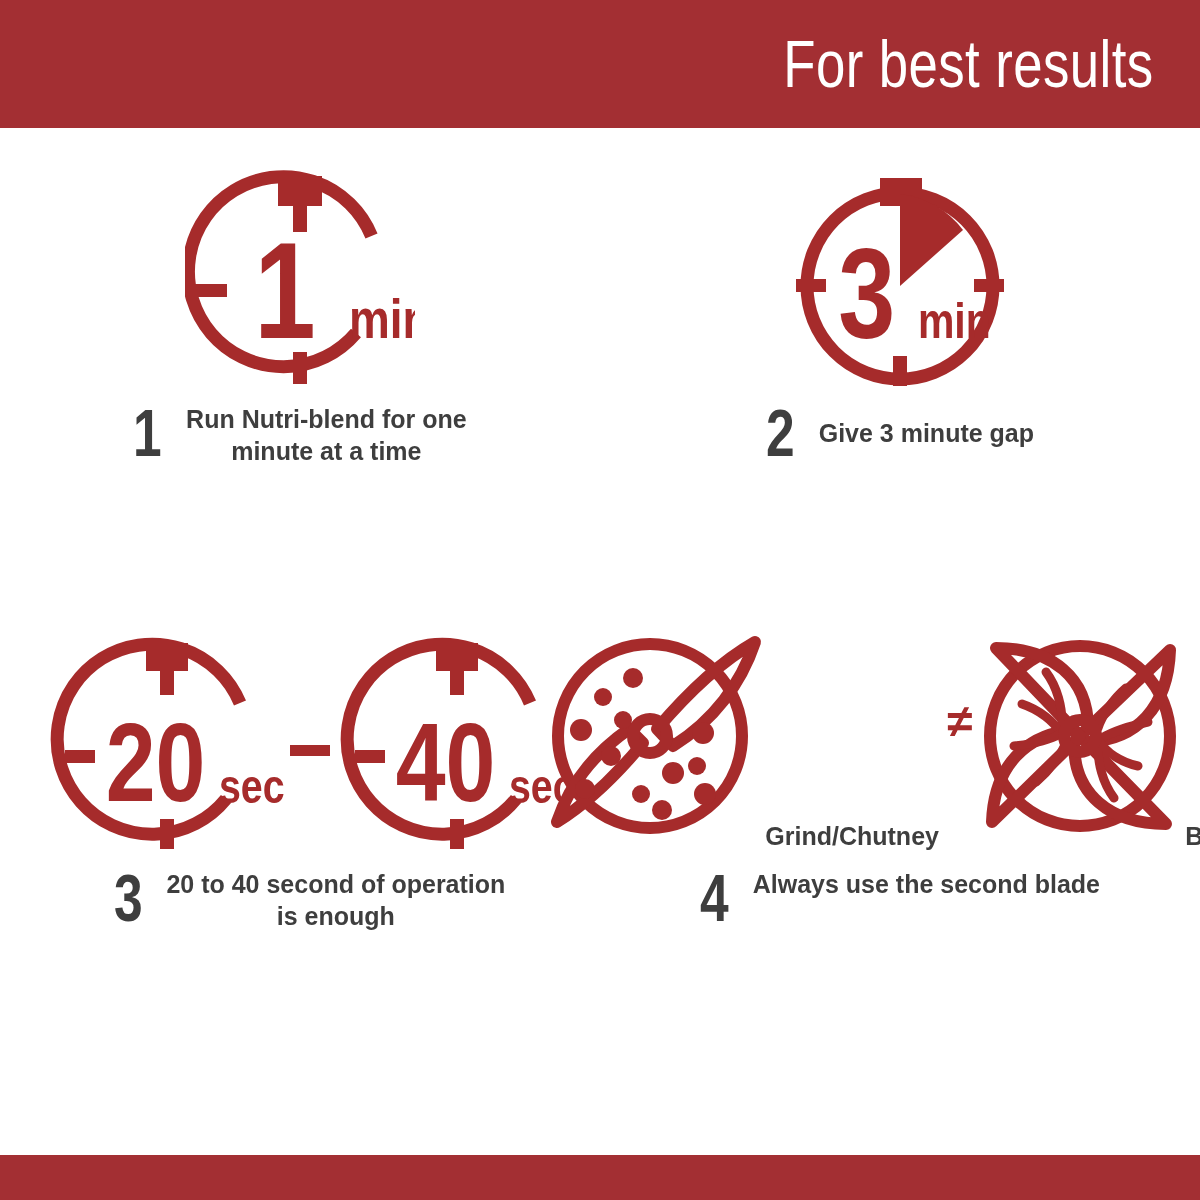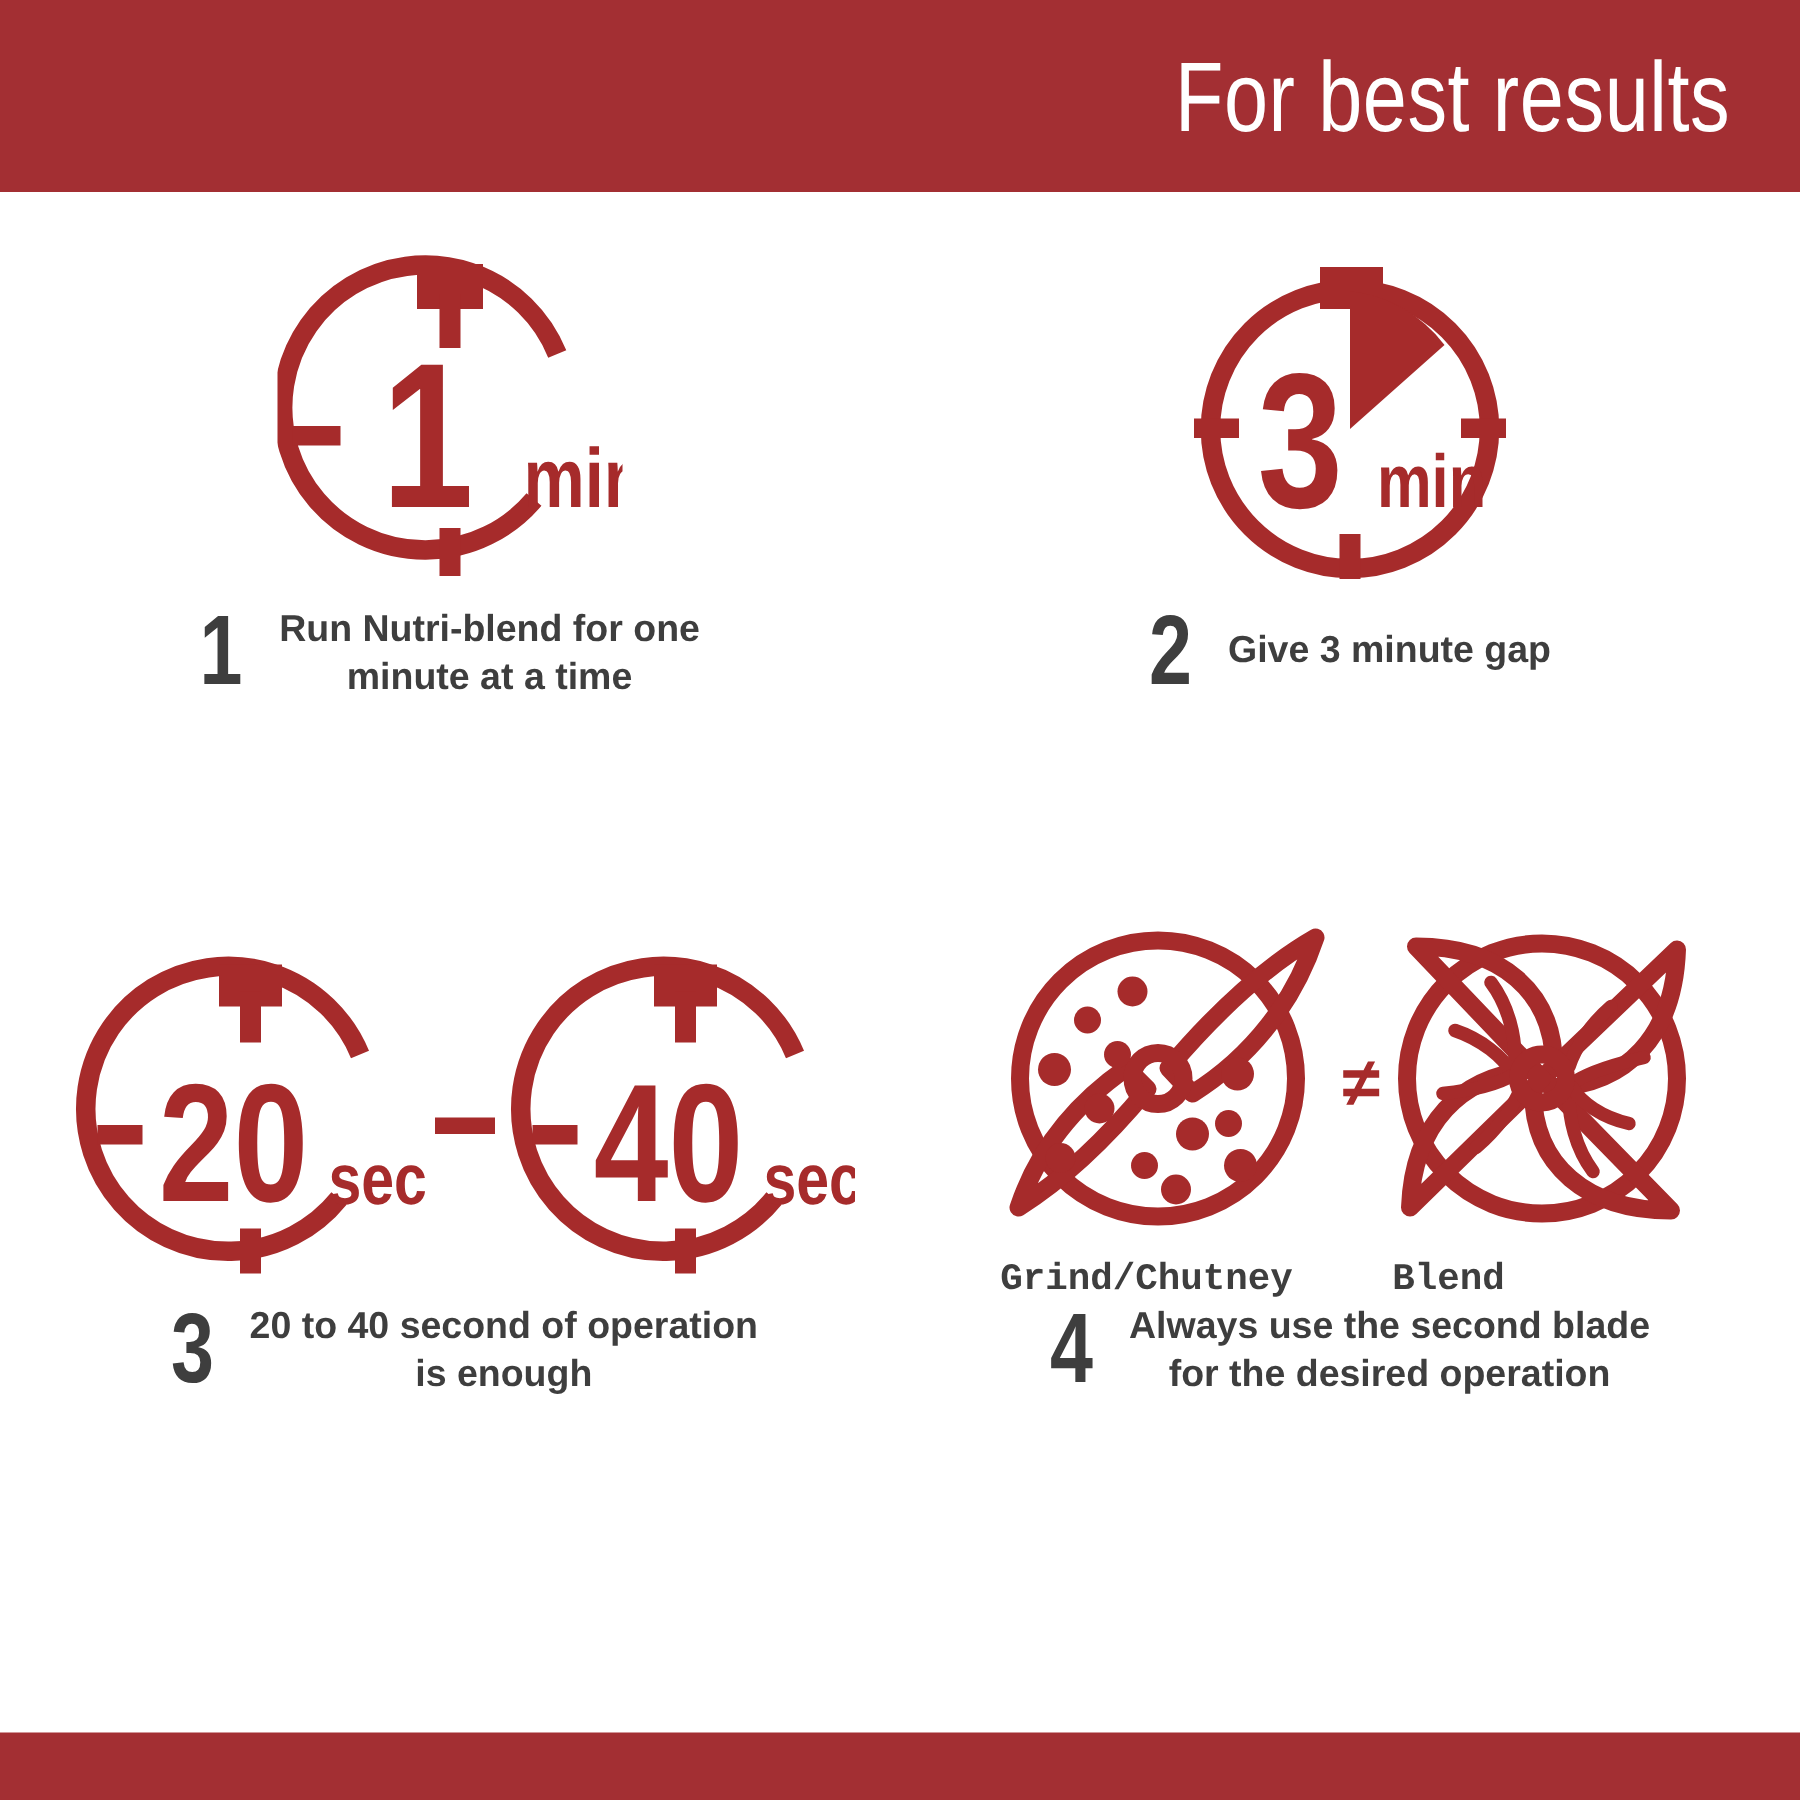--- a/index.html
+++ b/index.html
@@ -97,23 +97,22 @@
 
   
   .blade-row {
     display: flex;
     align-items: center;
     justify-content: center;
     gap: 6px;
   }
   .blade-item {
     display: flex;
-    flex-direction: column;
-    align-items: flex-start;
-    font-family: Liberation Mono, monospace;
+    flex-direction: row;
+    align-items: flex-end;
   }
   .blade-label {
     color: #3E3E3E;
     font-size: 25px;
     font-weight: bold;
     margin-top: 4px;
   }
   .neq {
     color: #A62B2B;
     font-size: 46px;
@@ -283,20 +282,19 @@
           </svg>
           <div class="blade-label">Blend</div>
         </div>
 
       </div>
     </div>
     <div class="caption cap-4">
       <div class="step-num">4</div>
       <div class="step-text">
         <div>Always use the second blade</div>
-        <div>for the desired operation</div>
       </div>
     </div>
   </div>
 
 </div>
 
 <div class="bottom-banner"></div>
 
 </body></html>

